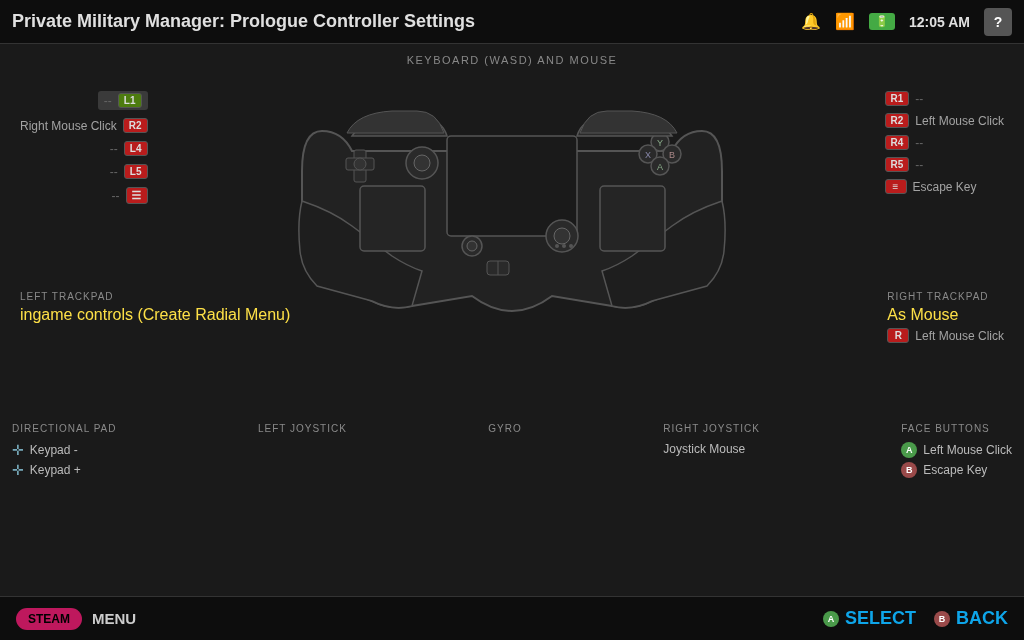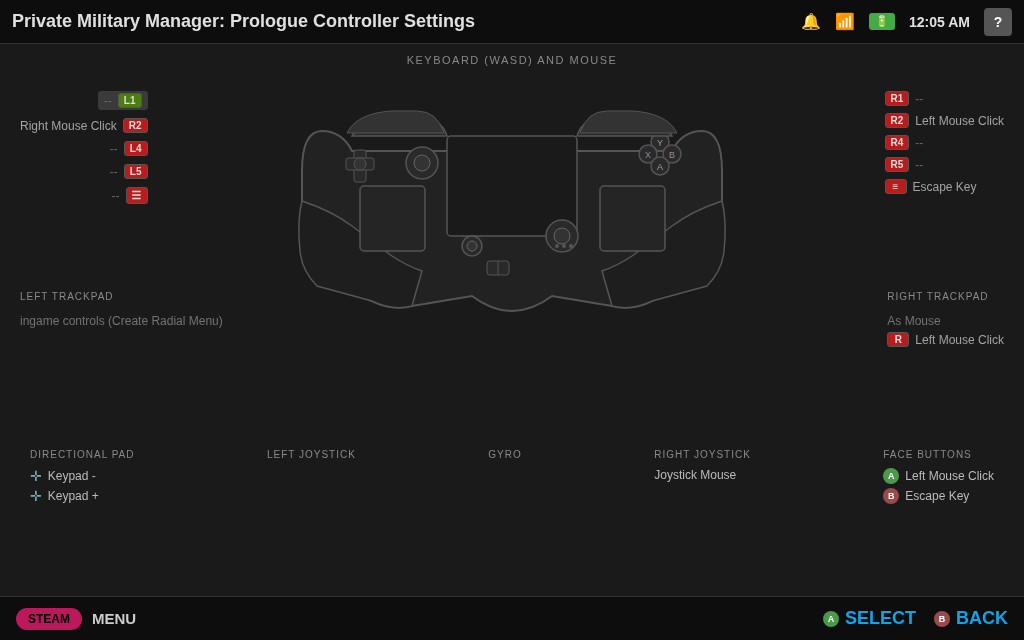--- a/index.html
+++ b/index.html
@@ -145,25 +145,25 @@
     .left-trackpad-info {
       position: absolute;
       left: 20px;
       top: 220px;
     }
     .trackpad-title {
       color: #8a8a8a;
       font-size: 10px;
       letter-spacing: 1px;
       text-transform: uppercase;
-      margin-bottom: 12px;
+      margin-bottom: 4px;
     }
     .trackpad-label {
-      color: #737373;
-      font-size: 12px;
+      color: #fde047;
+      font-size: 16px;
     }
 
     
     .right-panel {
       position: absolute;
       right: 20px;
       top: 20px;
       display: flex;
       flex-direction: column;
       gap: 7px;
@@ -173,24 +173,24 @@
     
     .right-trackpad-info {
       position: absolute;
       right: 20px;
       top: 220px;
     }
 
     
     .bottom-section {
       width: 100%;
-      padding: 0 30px;
+      padding: 0 12px;
       display: flex;
       justify-content: space-between;
-      margin-top: 28px;
+      margin-top: 2px;
     }
     .bottom-group {
       display: flex;
       flex-direction: column;
       gap: 4px;
     }
     .group-title {
       color: #8a8a8a;
       font-size: 10px;
       letter-spacing: 1px;

